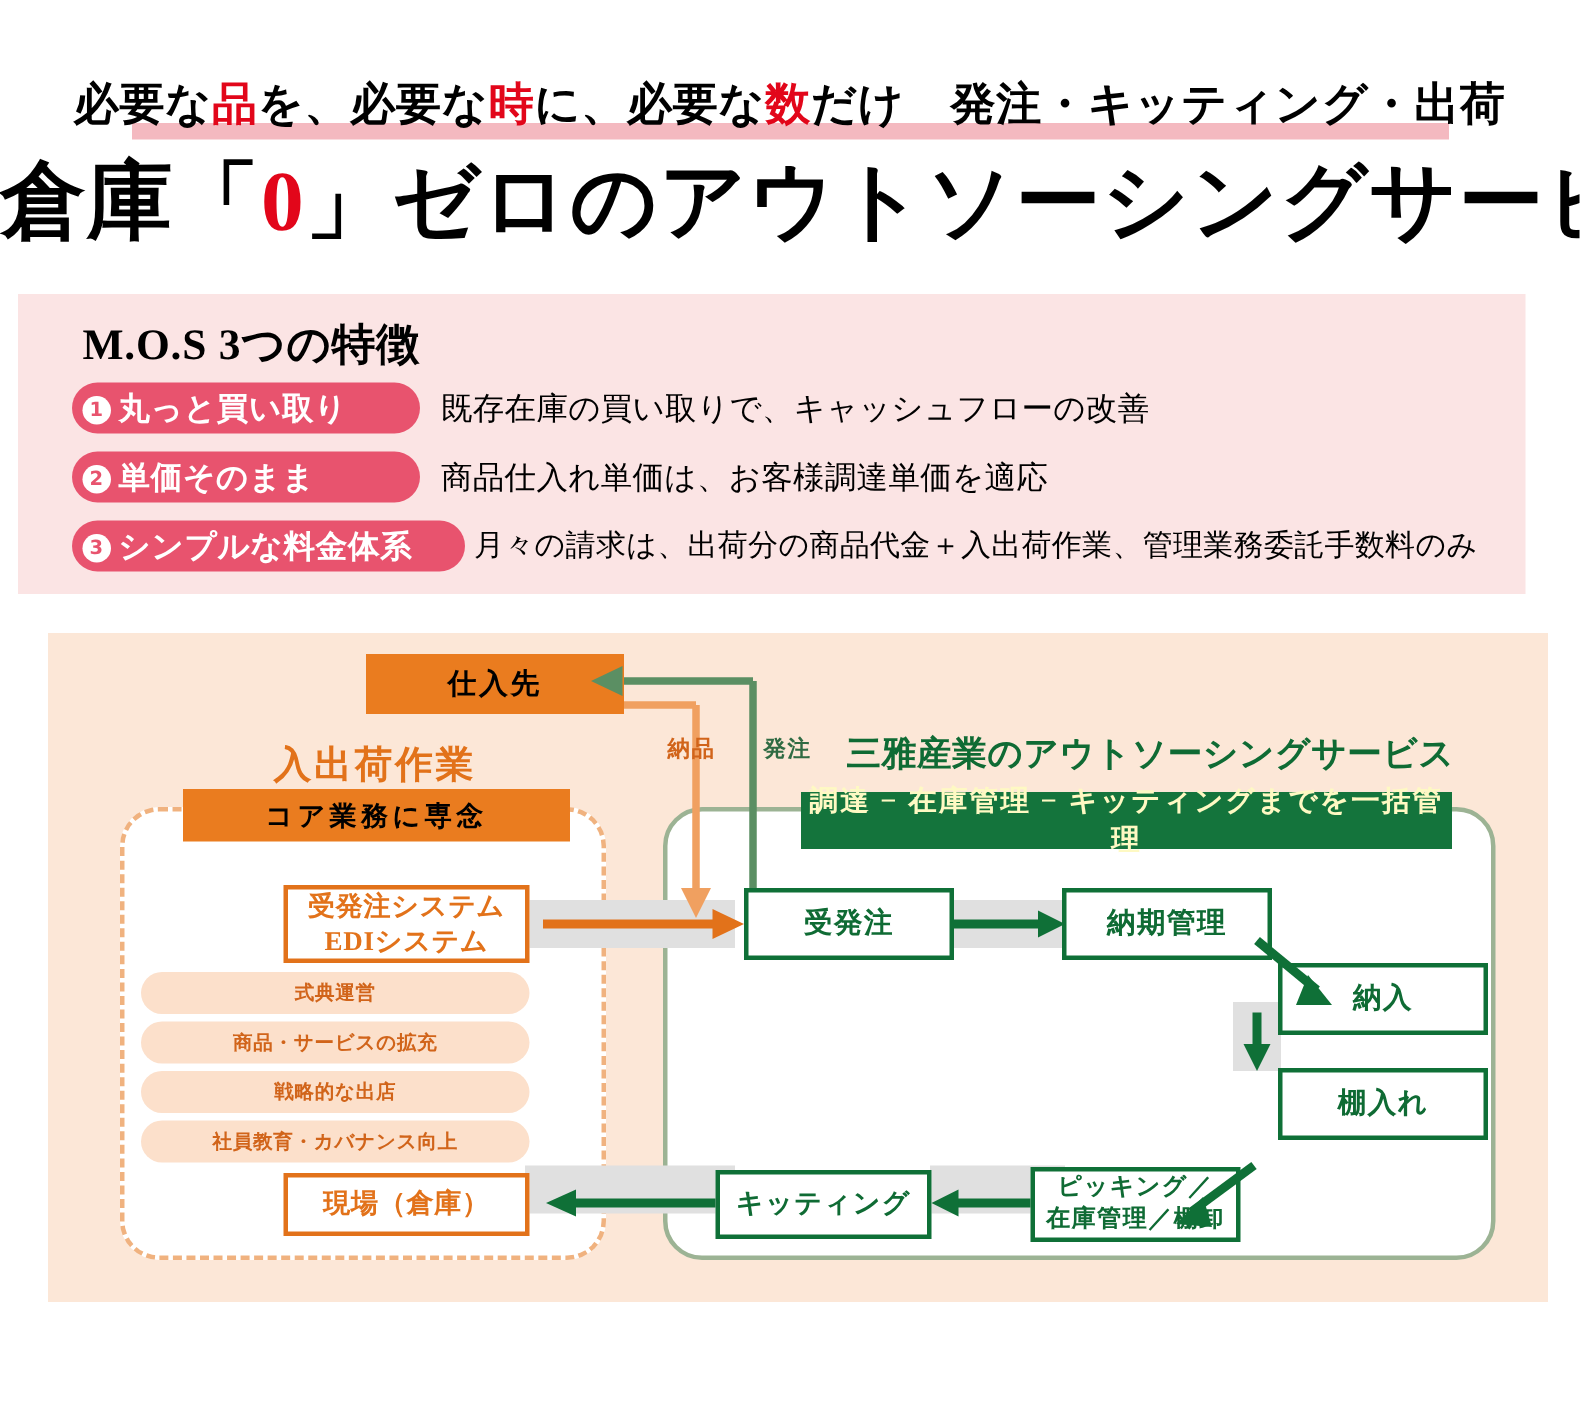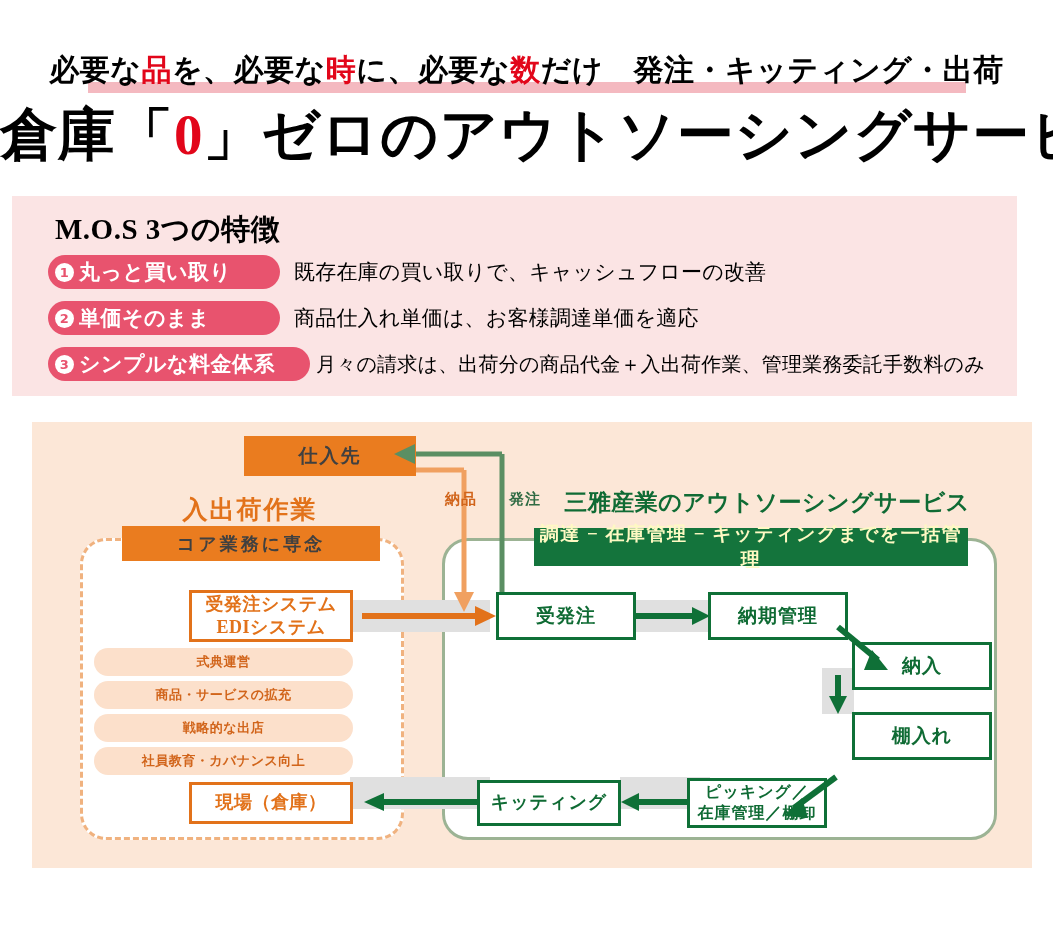--- a/index.html
+++ b/index.html
@@ -84,21 +84,21 @@
   }
   .gray-band{position:absolute;background:#e0e0e0;z-index:1;}
 
   
   .box{
     position:absolute;box-sizing:border-box;
     display:flex;align-items:center;justify-content:center;
     text-align:center;z-index:4;
   }
   .box-orange-solid{
-    background:#ea7c1f;color:#404040;font-size:19px;font-weight:bold;
+    background:#ea7c1f;color:#000000;font-size:19px;font-weight:bold;
     letter-spacing:2px;
   }
   .box-orange-outline{
     background:#fff;border:3px solid #e2721a;color:#e2721a;
     font-size:18px;font-weight:bold;line-height:1.28;letter-spacing:.5px;
   }
   .pill-peach{
     position:absolute;box-sizing:border-box;
     background:#fce0cb;color:#d1641a;border-radius:17px;
     display:flex;align-items:center;justify-content:center;

